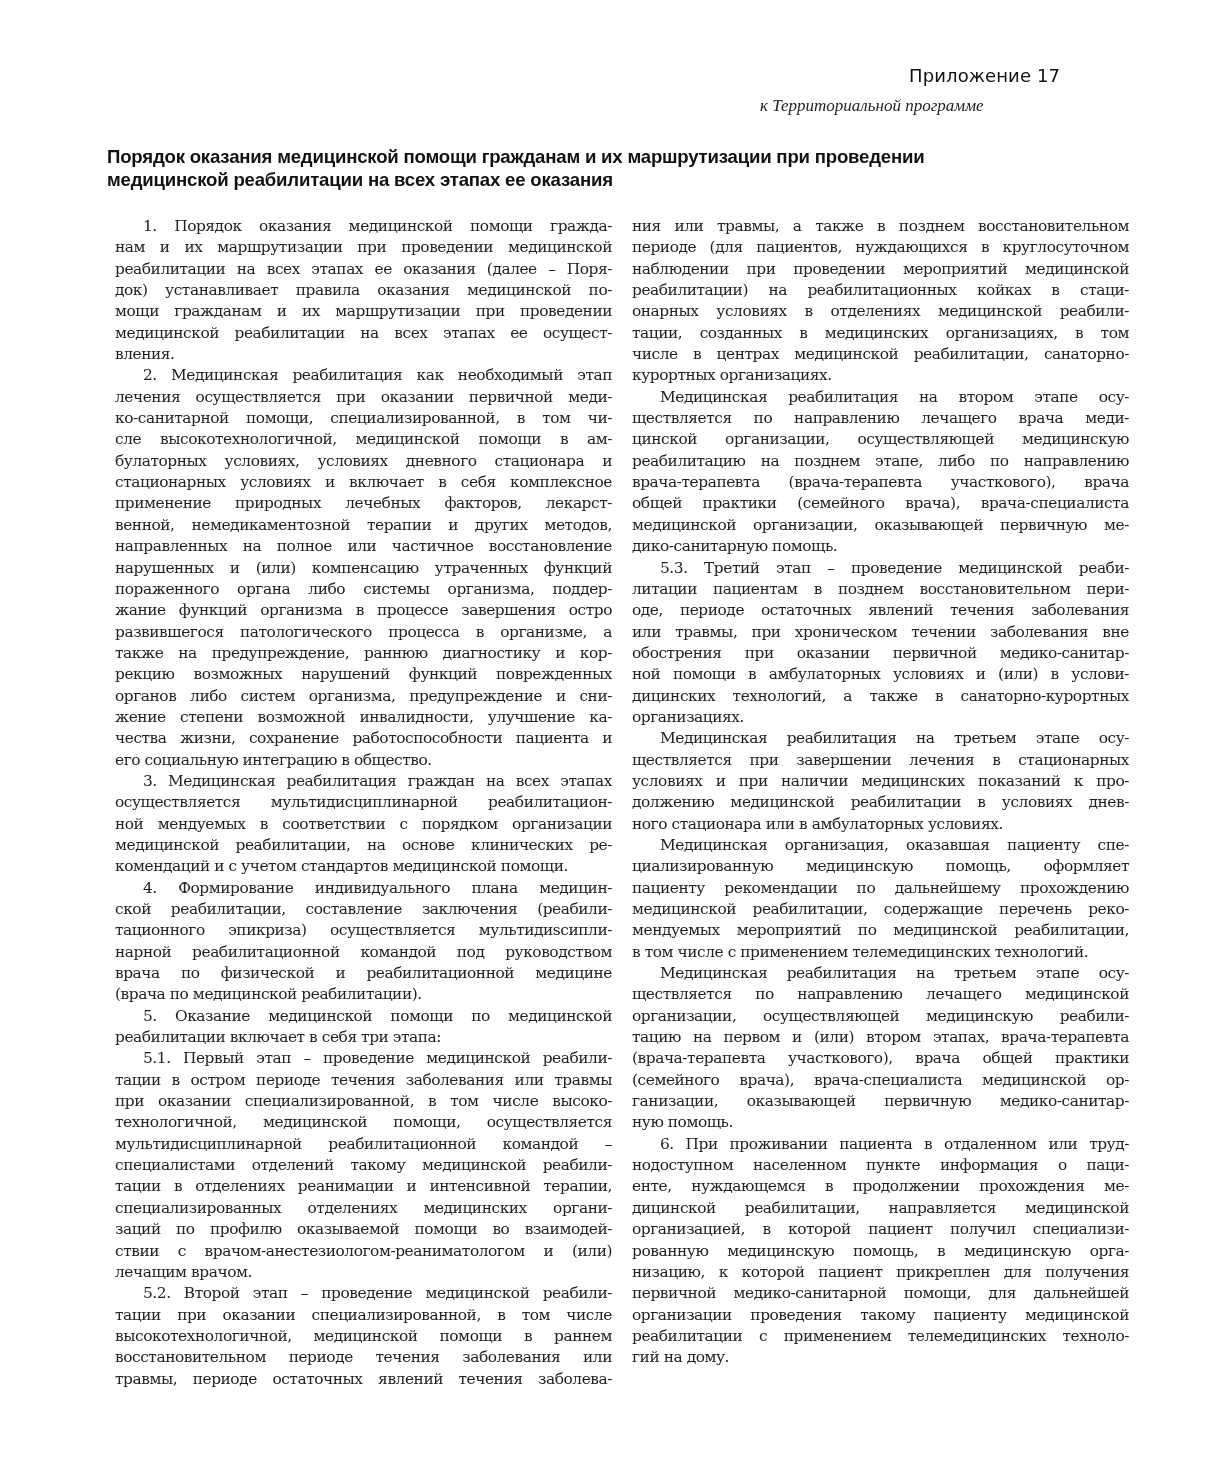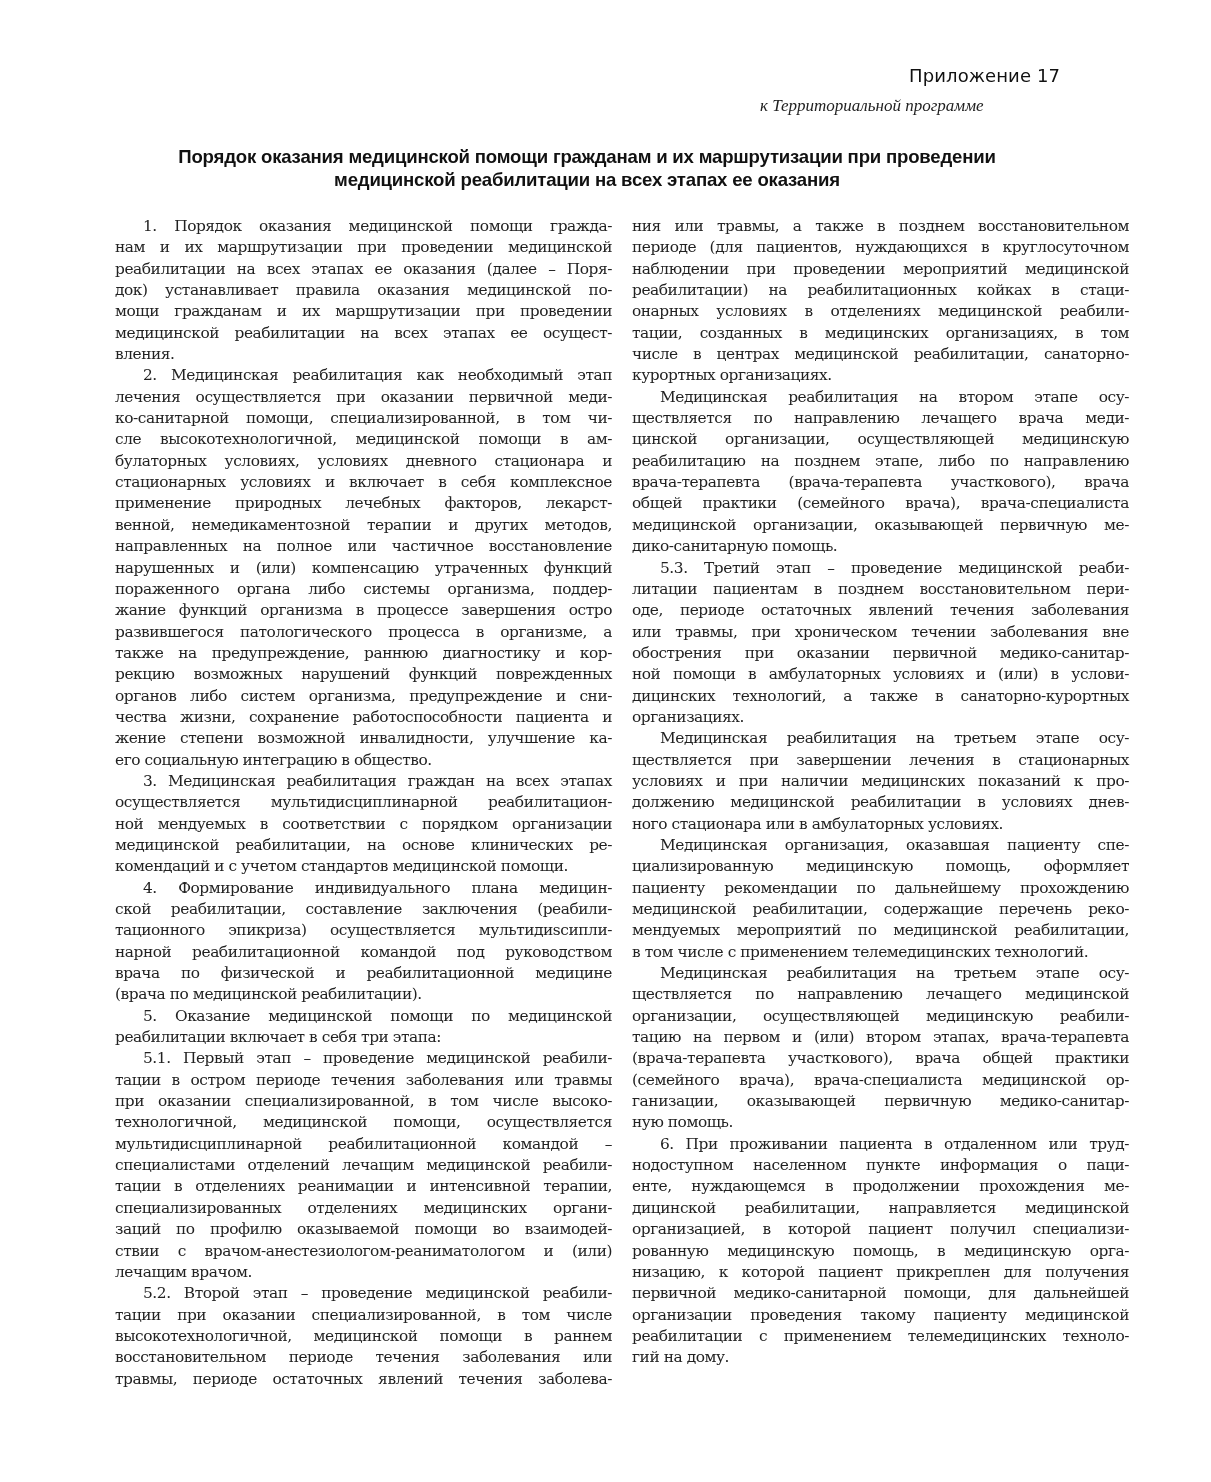--- a/index.html
+++ b/index.html
@@ -11,21 +11,21 @@
     font-family: "DejaVu Sans", sans-serif; font-weight: 500; font-size: 18px;
     line-height: 24px; color: #111; letter-spacing: 0.1px; text-align: right;
   }
   .appendix-sub {
     font-family: "Liberation Serif", serif; font-style: italic; font-size: 17px;
     line-height: 20px; color: #222; margin-top: 8px;
   }
   .doc-title {
     position: absolute; left: 107px; top: 145px; width: 960px;
     font-family: "Liberation Sans", sans-serif; font-weight: bold; font-size: 18.6px;
-    line-height: 23px; color: #111; letter-spacing: -0.2px; text-align: center;
+    line-height: 23px; color: #111; letter-spacing: -0.2px;
   }
   .col {
     position: absolute; top: 216px; width: 497px;
     font-family: "DejaVu Serif", serif; font-size: 15.4px; line-height: 21.35px; color: #222;
   }
   .col-left { left: 115px; }
   .col-right { left: 632px; }
   .line {
     display: block; height: 21.35px; white-space: nowrap; overflow: visible;
     text-align: justify; text-align-last: justify; letter-spacing: -0.45px;
@@ -66,22 +66,22 @@
       <span class="line">применение природных лечебных факторов, лекарст-</span>
       <span class="line">венной, немедикаментозной терапии и других методов,</span>
       <span class="line">направленных на полное или частичное восстановление</span>
       <span class="line">нарушенных и (или) компенсацию утраченных функций</span>
       <span class="line">пораженного органа либо системы организма, поддер-</span>
       <span class="line">жание функций организма в процессе завершения остро</span>
       <span class="line">развившегося патологического процесса в организме, а</span>
       <span class="line">также на предупреждение, раннюю диагностику и кор-</span>
       <span class="line">рекцию возможных нарушений функций поврежденных</span>
       <span class="line">органов либо систем организма, предупреждение и сни-</span>
+      <span class="line">жение степени возможной инвалидности, улучшение ка-</span>
       <span class="line">чества жизни, сохранение работоспособности пациента и</span>
-      <span class="line">жение степени возможной инвалидности, улучшение ка-</span>
       <span class="line last">его социальную интеграцию в общество.</span>
     </div>
     <div>
       <span class="line indent">3. Медицинская реабилитация граждан на всех этапах</span>
       <span class="line">осуществляется мультидисциплинарной реабилитацион-</span>
       <span class="line">ной мендуемых в соответствии с порядком организации</span>
       <span class="line">медицинской реабилитации, на основе клинических ре-</span>
       <span class="line last">комендаций и с учетом стандартов медицинской помощи.</span>
     </div>
     <div>
@@ -95,21 +95,21 @@
     <div>
       <span class="line indent">5. Оказание медицинской помощи по медицинской</span>
       <span class="line last">реабилитации включает в себя три этапа:</span>
     </div>
     <div>
       <span class="line indent">5.1. Первый этап – проведение медицинской реабили-</span>
       <span class="line">тации в остром периоде течения заболевания или травмы</span>
       <span class="line">при оказании специализированной, в том числе высоко-</span>
       <span class="line">технологичной, медицинской помощи, осуществляется</span>
       <span class="line">мультидисциплинарной реабилитационной командой –</span>
-      <span class="line">специалистами отделений лечащим медицинской реабили-</span>
+      <span class="line">специалистами отделений такому медицинской реабили-</span>
       <span class="line">тации в отделениях реанимации и интенсивной терапии,</span>
       <span class="line">специализированных отделениях медицинских органи-</span>
       <span class="line">заций по профилю оказываемой помощи во взаимодей-</span>
       <span class="line">ствии с врачом-анестезиологом-реаниматологом и (или)</span>
       <span class="line last">лечащим врачом.</span>
     </div>
     <div>
       <span class="line indent">5.2. Второй этап – проведение медицинской реабили-</span>
       <span class="line">тации при оказании специализированной, в том числе</span>
       <span class="line">высокотехнологичной, медицинской помощи в раннем</span>

